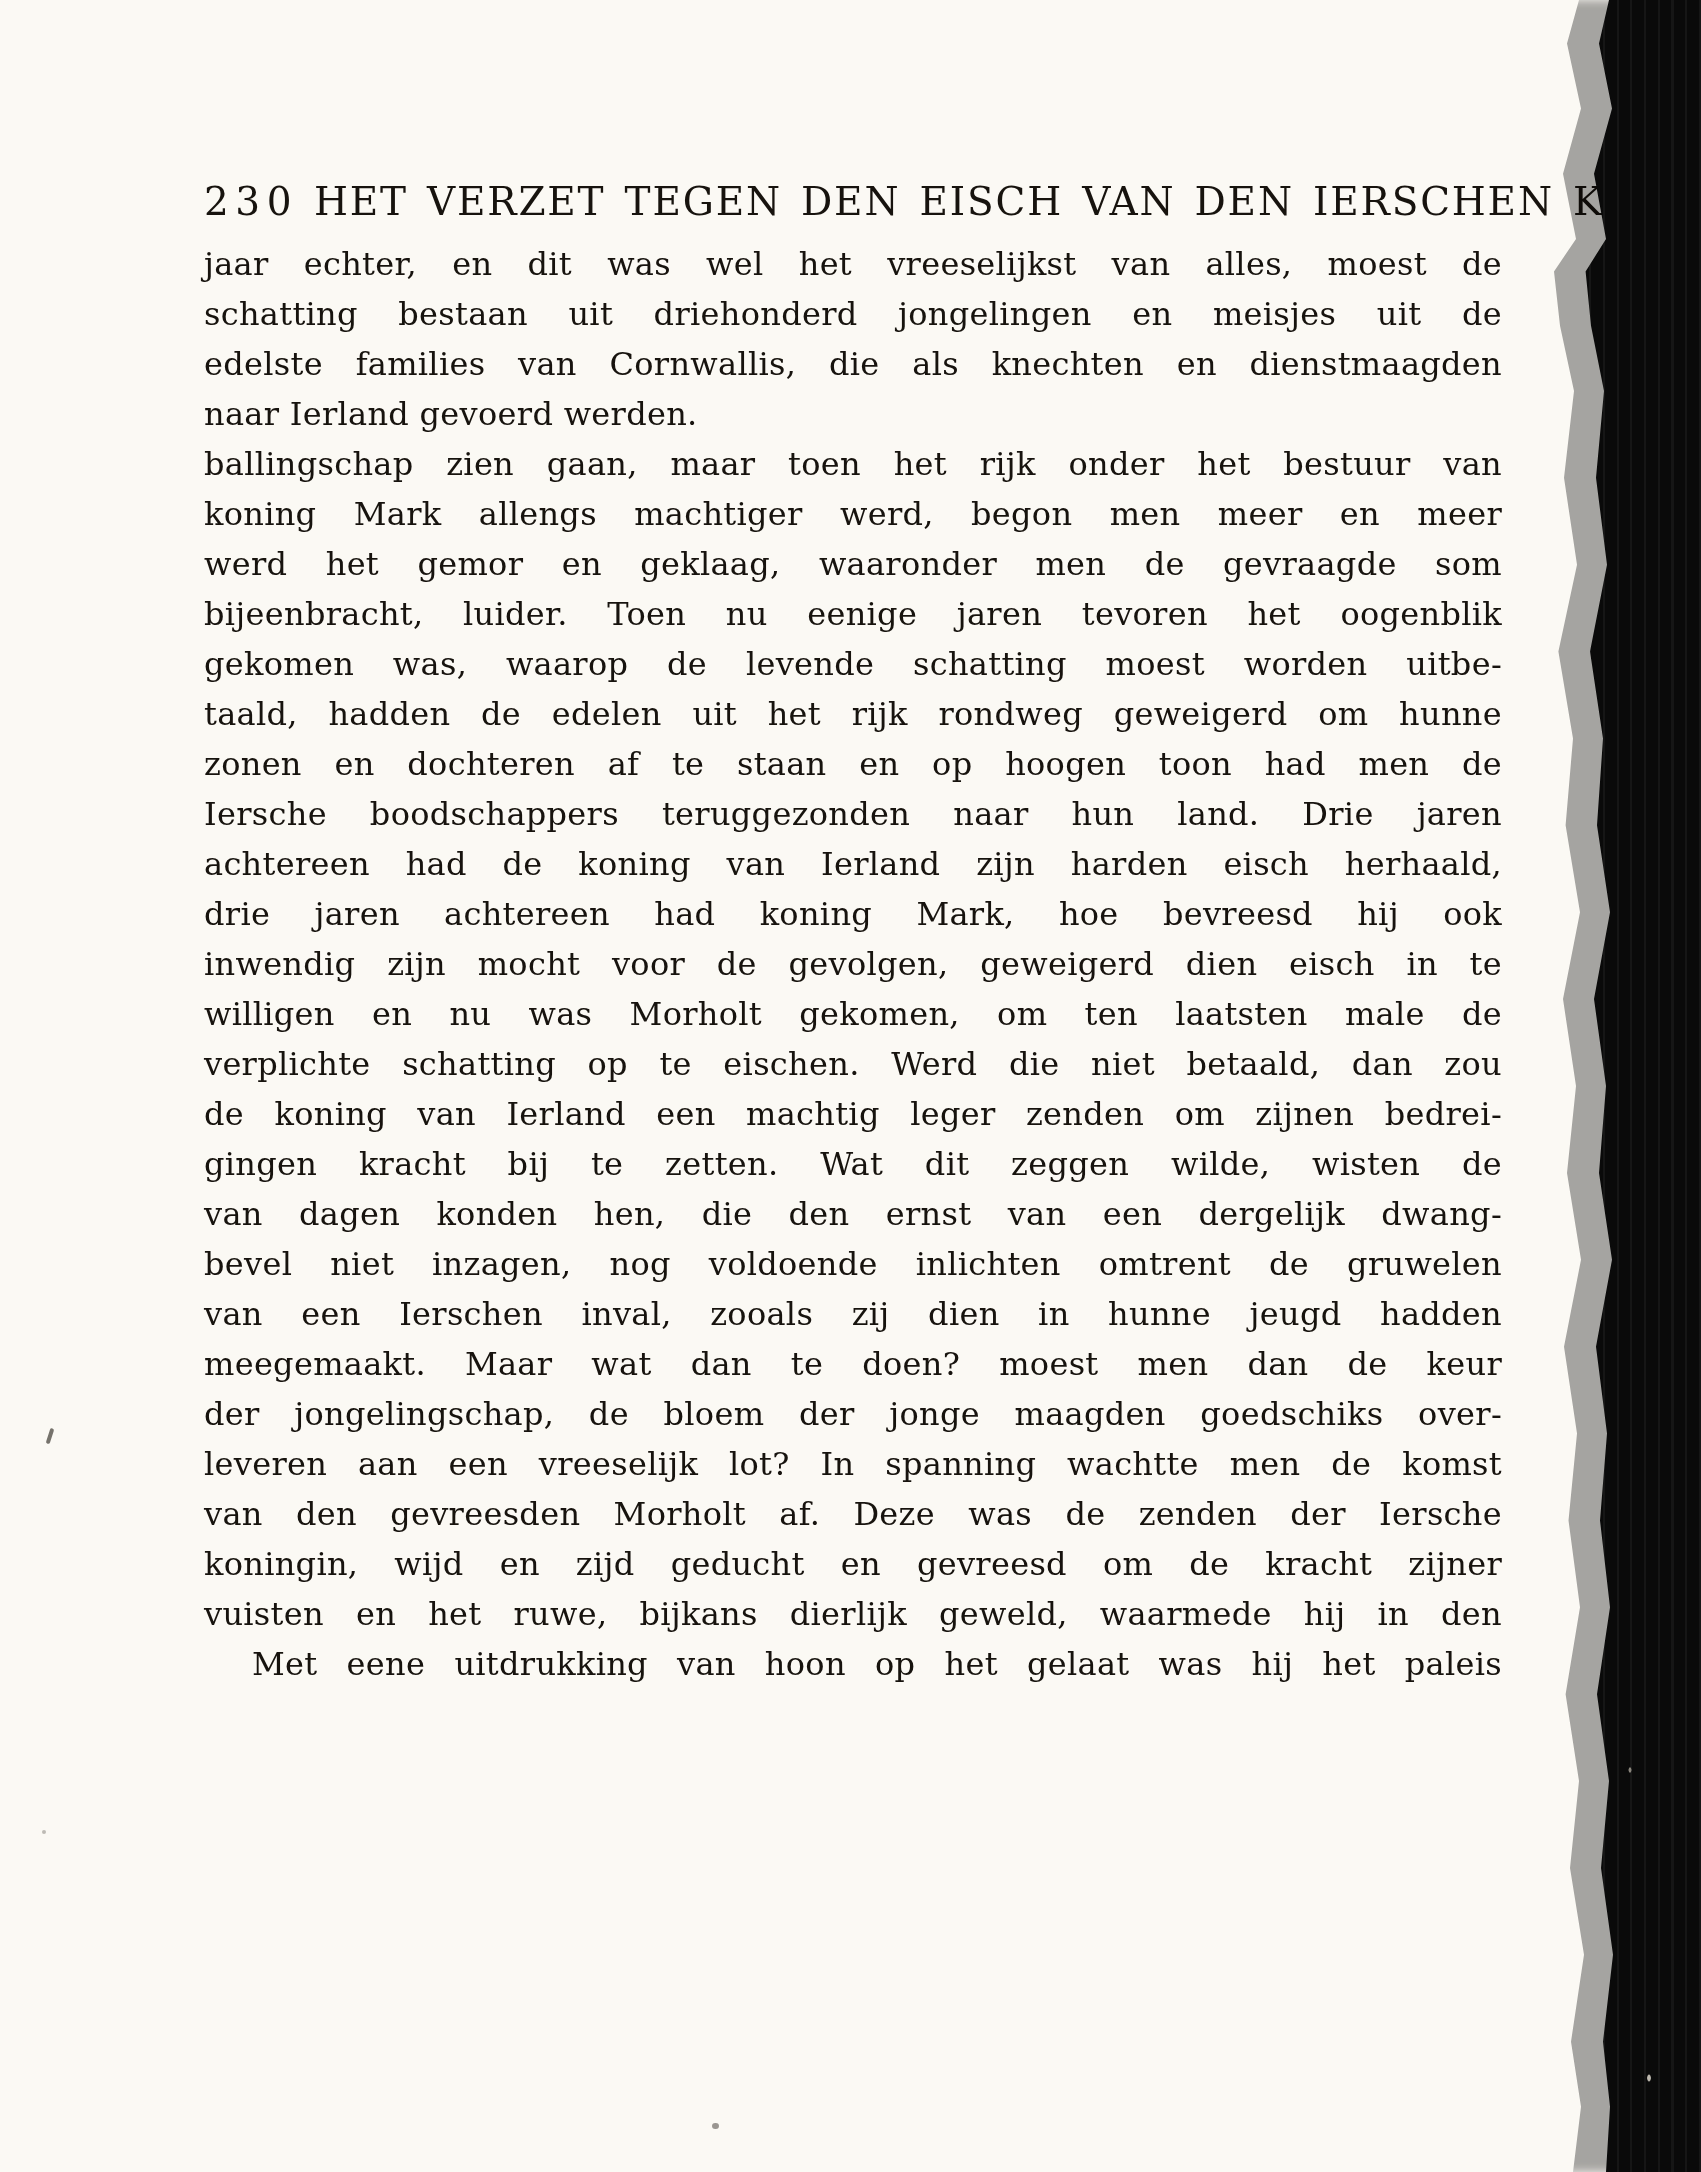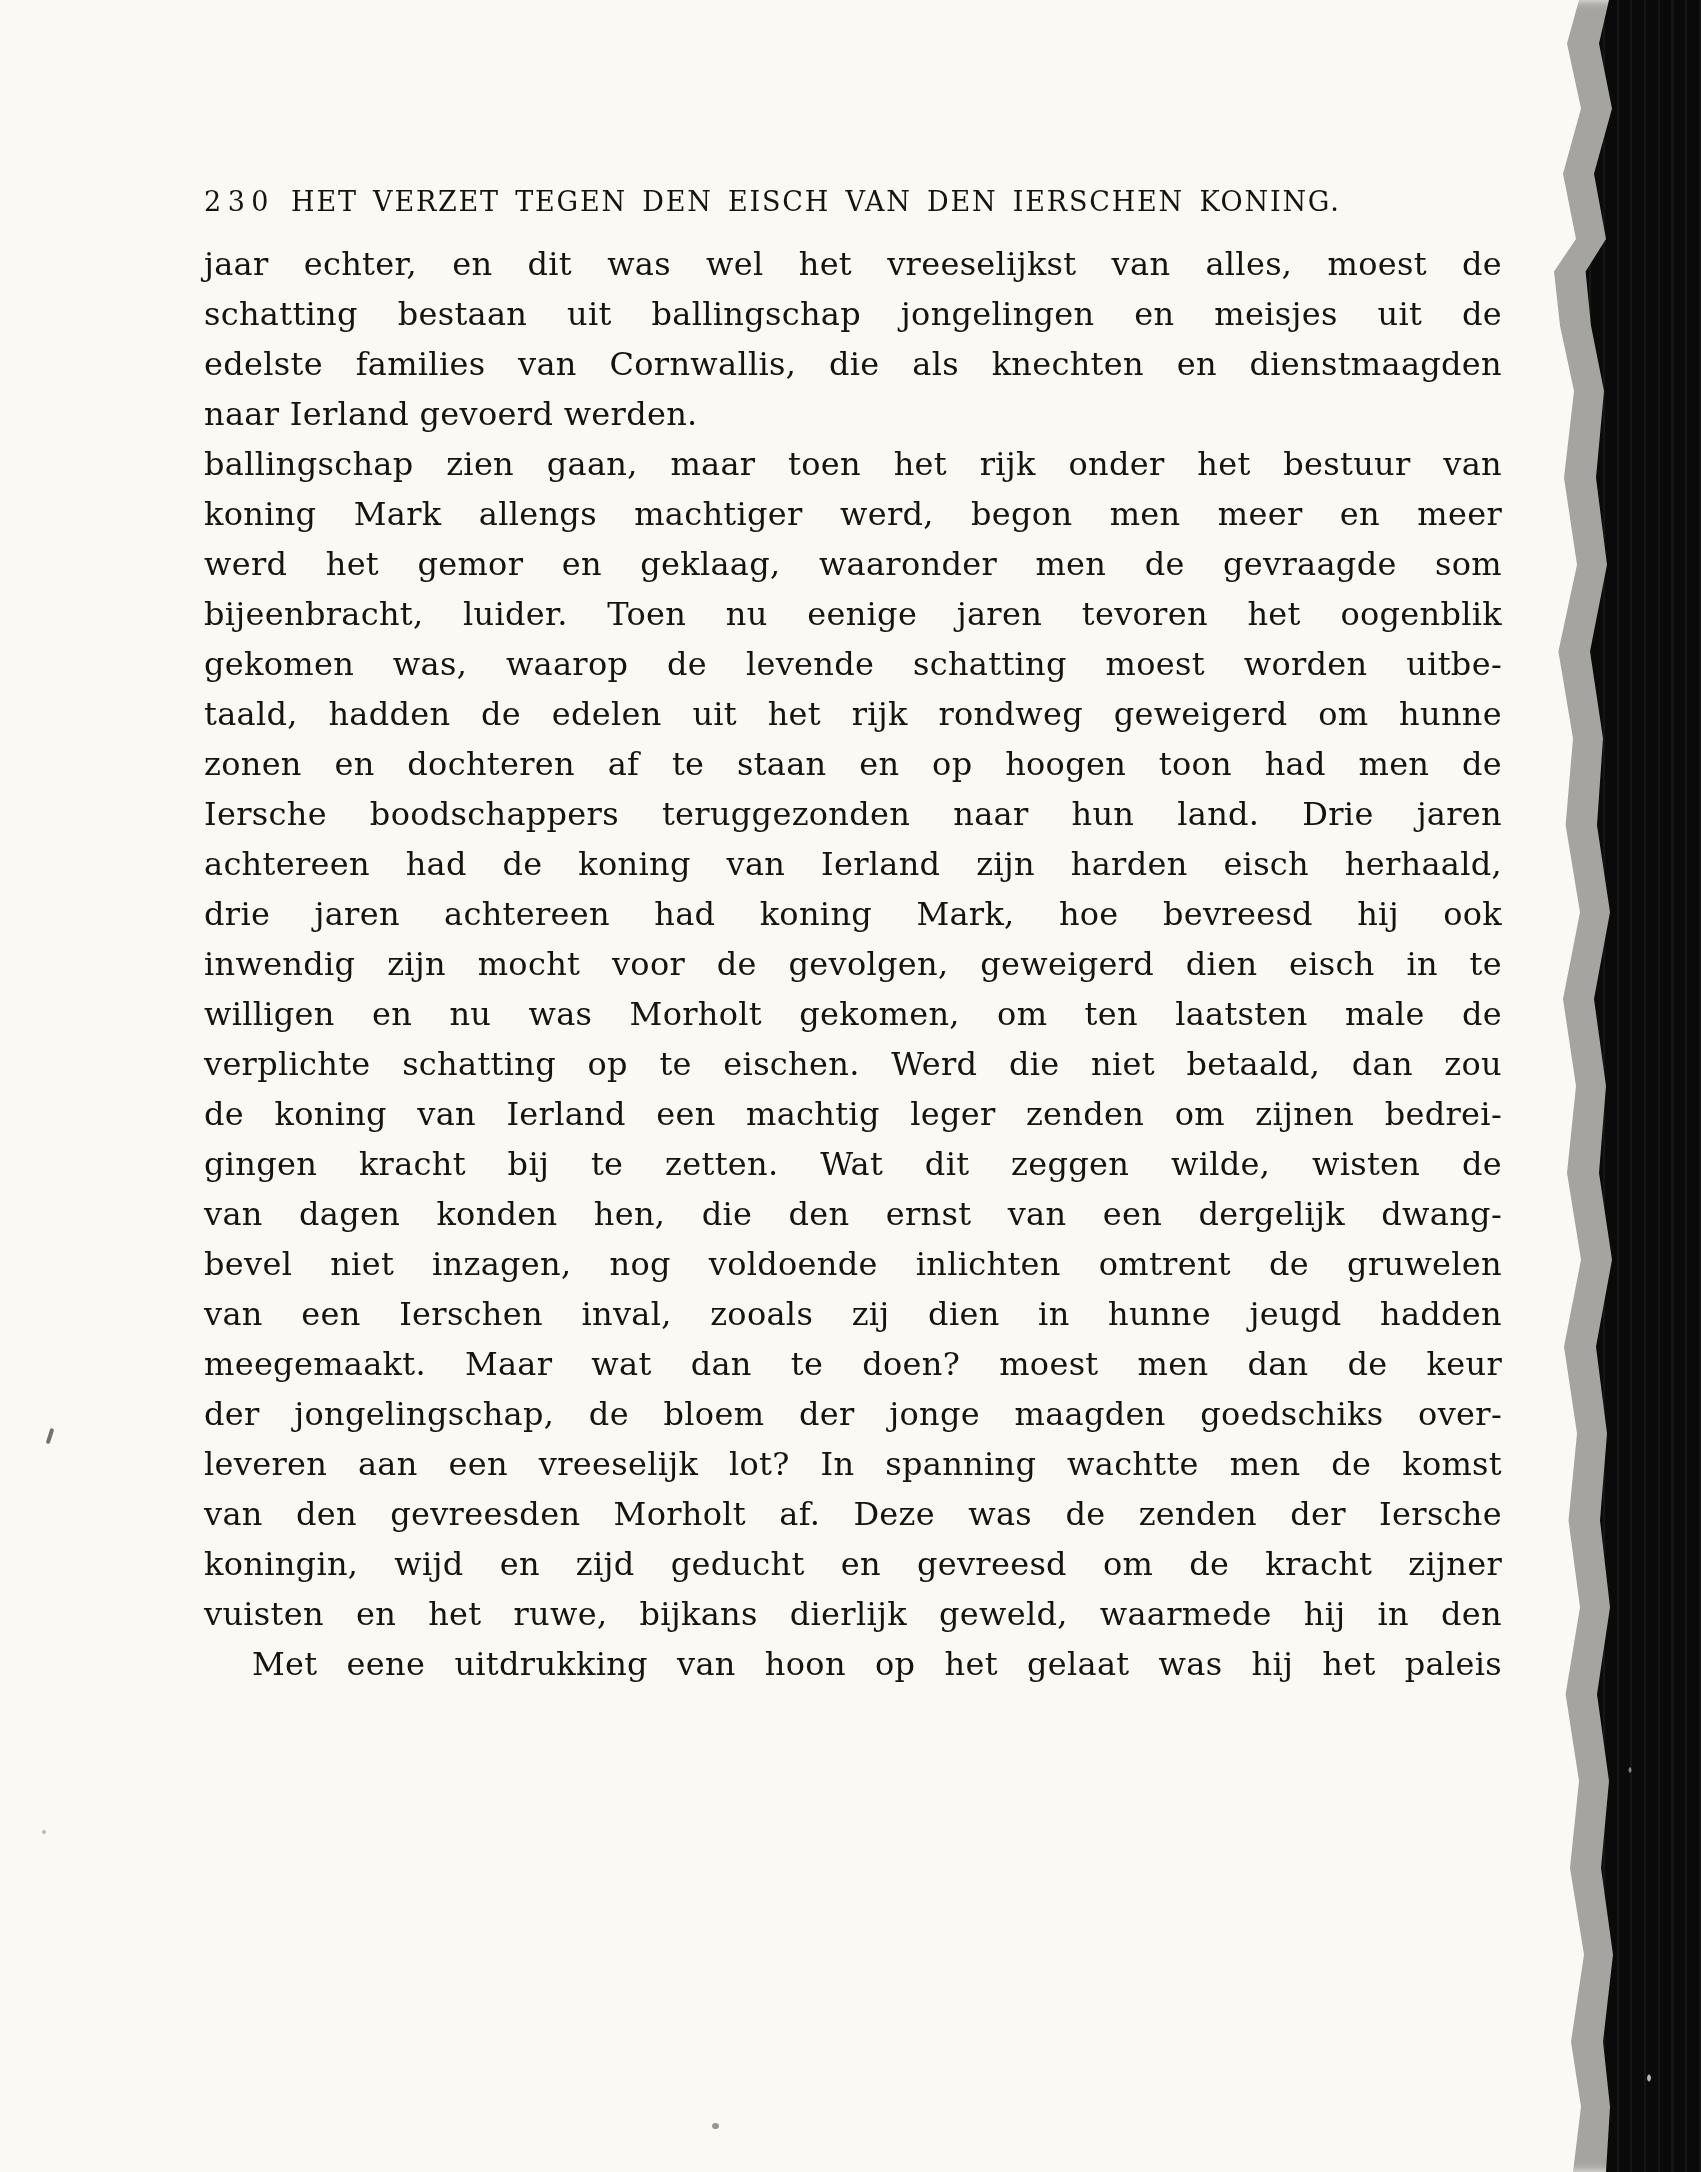--- a/index.html
+++ b/index.html
@@ -22,21 +22,21 @@
     overflow:hidden;
   }
   .content{
     position:absolute;
     left:204px;top:177px;
     width:1298px;
   }
   .header{
     display:flex;
     align-items:flex-start;
-    font-size:27px;
+    font-size:39px;
     line-height:50px;
     margin-bottom:11.5px;
     white-space:nowrap;
   }
   .pagenum{
     letter-spacing:6.5px;
     margin-right:16px;
   }
   .htitle{
     letter-spacing:1.8px;
@@ -97,21 +97,21 @@
 
 <div class="page">
   <div class="content">
     <div class="header">
       <span class="pagenum">230</span>
       <span class="htitle">HET VERZET TEGEN DEN EISCH VAN DEN IERSCHEN KONING.</span>
     </div>
     <div class="body">
         <div class="paragraph">
           <div class="line">jaar echter, en dit was wel het vreeselijkst van alles, moest de</div>
-          <div class="line">schatting bestaan uit ballingschap jongelingen en meisjes uit de</div>
+          <div class="line">schatting bestaan uit driehonderd jongelingen en meisjes uit de</div>
           <div class="line">edelste families van Cornwallis, die als knechten en dienstmaagden</div>
           <div class="line flush-left">naar Ierland gevoerd werden.</div>
         </div>
         <div class="paragraph">
           <div class="line">ballingschap zien gaan, maar toen het rijk onder het bestuur van</div>
           <div class="line">koning Mark allengs machtiger werd, begon men meer en meer</div>
           <div class="line">werd het gemor en geklaag, waaronder men de gevraagde som</div>
           <div class="line">bijeenbracht, luider. Toen nu eenige jaren tevoren het oogenblik</div>
           <div class="line">gekomen was, waarop de levende schatting moest worden uitbe-</div>
           <div class="line">taald, hadden de edelen uit het rijk rondweg geweigerd om hunne</div>

